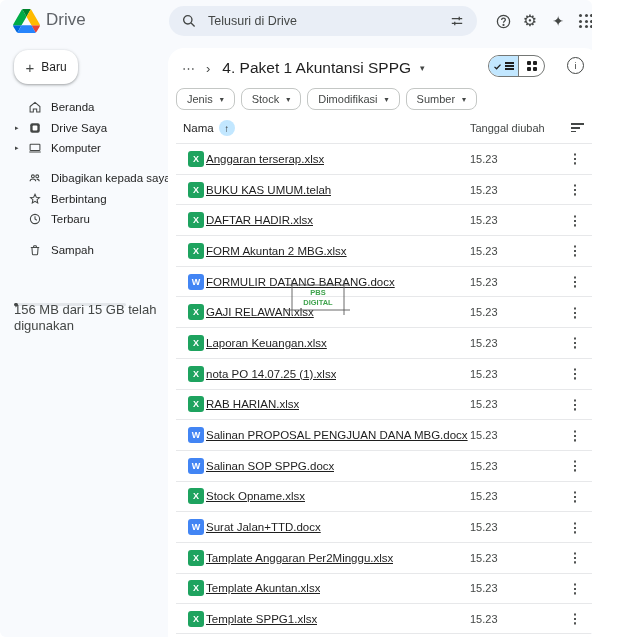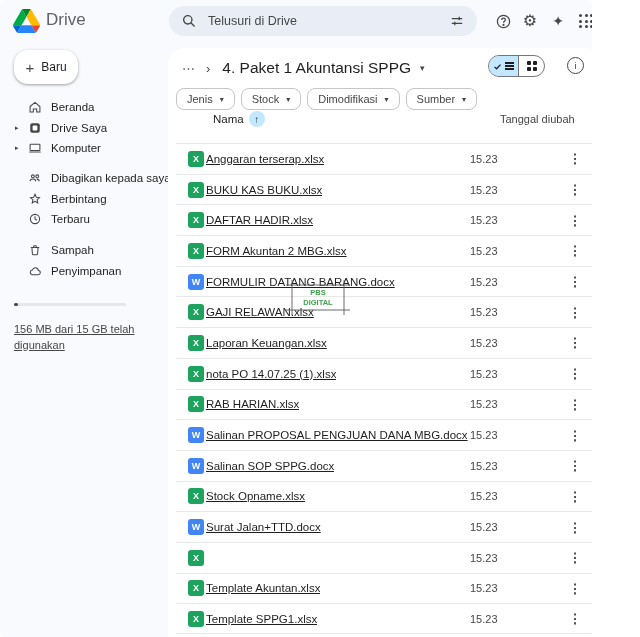--- a/index.html
+++ b/index.html
@@ -34,21 +34,21 @@
   .plus-glyph{font-size:15px;line-height:1;color:#444746;}
   .nav{left:2px;top:0;width:168px;margin:4px;padding:0;list-style:none;}
   .nav-item{height:20.5px;display:flex;align-items:center;padding-left:22px;
     font-size:11.5px;color:#1f1f1f;position:relative;cursor:pointer;}
   .expander{position:absolute;left:9px;font-size:7px;color:#444746;}
   .nav-icon{width:14px;height:14px;margin-right:9px;color:#444746;display:flex;}
   .nav-icon svg{width:14px;height:14px;}
   .g1{top:93px;} .g2{top:164px;} .g3{top:236px;}
   .progress{left:14px;top:303px;width:112px;height:3px;background:#e4e7eb;border-radius:2px;}
   .progress-fill{width:4px;height:3px;background:#444746;border-radius:2px;}
-  .storage-text{left:14px;top:322px;font-size:11px;color:#444746;line-height:15.5px;text-decoration:underline;}
+  .storage-text{left:14px;top:302px;font-size:13px;color:#444746;line-height:15.5px;}
   .storage-btn{left:20px;top:345px;width:138px;height:36px;background:transparent;
     border:1px solid #c4c7c5;border-radius:18px;color:var(--accent_blue,#0b57d0);
     font-size:11.5px;line-height:14px;text-align:center;cursor:pointer;
     font-family:"Liberation Sans",sans-serif;}
 
   
   .card{left:168px;top:48px;width:432px;height:589px;background:#fff;border-radius:16px 16px 0 0;}
   .crumbs{left:10px;top:8px;height:24px;display:flex;align-items:center;gap:4px;}
   .crumb-ellipsis{font-size:13px;color:#444746;padding:0 4px;cursor:pointer;letter-spacing:1px;}
   .crumb-sep{font-size:13px;color:#444746;padding:0 2px;}
@@ -63,21 +63,21 @@
   .grid-ic{display:grid;grid-template-columns:4px 4px;grid-gap:2px;}
   .grid-ic i{width:4px;height:4px;background:#1f1f1f;border-radius:1px;}
   .info-btn{left:399px;top:9px;width:17px;height:17px;border:1.4px solid #444746;
     border-radius:50%;font-size:9.5px;color:#444746;cursor:pointer;font-style:normal;}
   .chips{left:8px;top:40px;display:flex;gap:6px;}
   .chip{height:22px;border:1px solid #c4c7c5;border-radius:8px;background:#fff;padding:0 10px;
     display:flex;align-items:center;gap:7px;font-size:11px;color:#444746;cursor:pointer;
     font-family:"Liberation Sans",sans-serif;}
   .chip-caret{font-size:8px;color:#444746;}
 
-  .thead{left:8px;top:60px;width:416px;height:22px;position:absolute;margin-left:30px;}
+  .thead{left:8px;top:69px;width:416px;height:22px;position:absolute;}
   .th-name{position:absolute;left:7px;top:3px;font-size:11.5px;color:#1f1f1f;display:flex;
     align-items:center;gap:5px;cursor:pointer;}
   .sort-chip{width:16px;height:16px;border-radius:50%;background:var(--selected_chip,#c2e7ff);
     font-size:10px;color:#1f1f1f;}
   .th-mod{position:absolute;left:294px;top:5px;font-size:11px;color:#444746;cursor:pointer;}
   .th-sort{position:absolute;left:395px;top:6px;cursor:pointer;}
   .th-sort i{display:block;background:#444746;height:1.7px;margin-bottom:2.2px;}
   .th-sort i:nth-child(1){width:13px;} .th-sort i:nth-child(2){width:9px;} .th-sort i:nth-child(3){width:5px;}
 
   .rows{left:8px;top:95px;width:416px;position:absolute;}
@@ -254,29 +254,20 @@
 
     <span class="nav-icon">
           <svg viewBox="0 0 20 20" fill="none" stroke="currentColor" stroke-width="1.5">
             <path d="M5.6 6.5h8.8l-.7 9.2a1.2 1.2 0 0 1-1.2 1.1H7.5a1.2 1.2 0 0 1-1.2-1.1z"></path>
             <path d="M4 6.5h12M8 6.3V5a1 1 0 0 1 1-1h2a1 1 0 0 1 1 1v1.3"></path>
           </svg>
         </span>
     <span class="nav-label">Sampah</span>
   </li>
 
-  <li class="nav-item">
-
-    <span class="nav-icon">
-          <svg viewBox="0 0 20 20" fill="none" stroke="currentColor" stroke-width="1.5">
-            <path d="M5.9 15.3h8.4a3 3 0 0 0 .5-6 4.4 4.4 0 0 0-8.6-.7 3.4 3.4 0 0 0-.3 6.7z"></path>
-          </svg>
-        </span>
-    <span class="nav-label">Penyimpanan</span>
-  </li>
 </ul>
 
   <div class="abs progress">
     <div class="progress-fill"></div>
   </div>
   <div class="abs storage-text">
     <span>156 MB dari 15 GB telah</span><br>
     <span>digunakan</span>
   </div>
 
@@ -348,21 +339,21 @@
     <div class="rows">
   <div class="file-row">
     <span class="file-icon center excel">X</span>
     <span class="file-name">Anggaran terserap.xlsx</span>
     <span class="file-time">15.23</span>
     <span class="kebab">⋮</span>
   </div>
 
   <div class="file-row">
     <span class="file-icon center excel">X</span>
-    <span class="file-name">BUKU KAS BUKU.xlsx</span>
+    <span class="file-name">BUKU KAS UMUM.telah</span>
     <span class="file-time">15.23</span>
     <span class="kebab">⋮</span>
   </div>
 
   <div class="file-row">
     <span class="file-icon center excel">X</span>
     <span class="file-name">DAFTAR HADIR.xlsx</span>
     <span class="file-time">15.23</span>
     <span class="kebab">⋮</span>
   </div>
@@ -432,20 +423,21 @@
 
   <div class="file-row">
     <span class="file-icon center word">W</span>
     <span class="file-name">Surat Jalan+TTD.docx</span>
     <span class="file-time">15.23</span>
     <span class="kebab">⋮</span>
   </div>
 
   <div class="file-row">
     <span class="file-icon center excel">X</span>
+    <span class="file-name">Tamplate Anggaran Per2Minggu.xlsx</span>
     <span class="file-time">15.23</span>
     <span class="kebab">⋮</span>
   </div>
 
   <div class="file-row">
     <span class="file-icon center excel">X</span>
     <span class="file-name">Template Akuntan.xlsx</span>
     <span class="file-time">15.23</span>
     <span class="kebab">⋮</span>
   </div>

